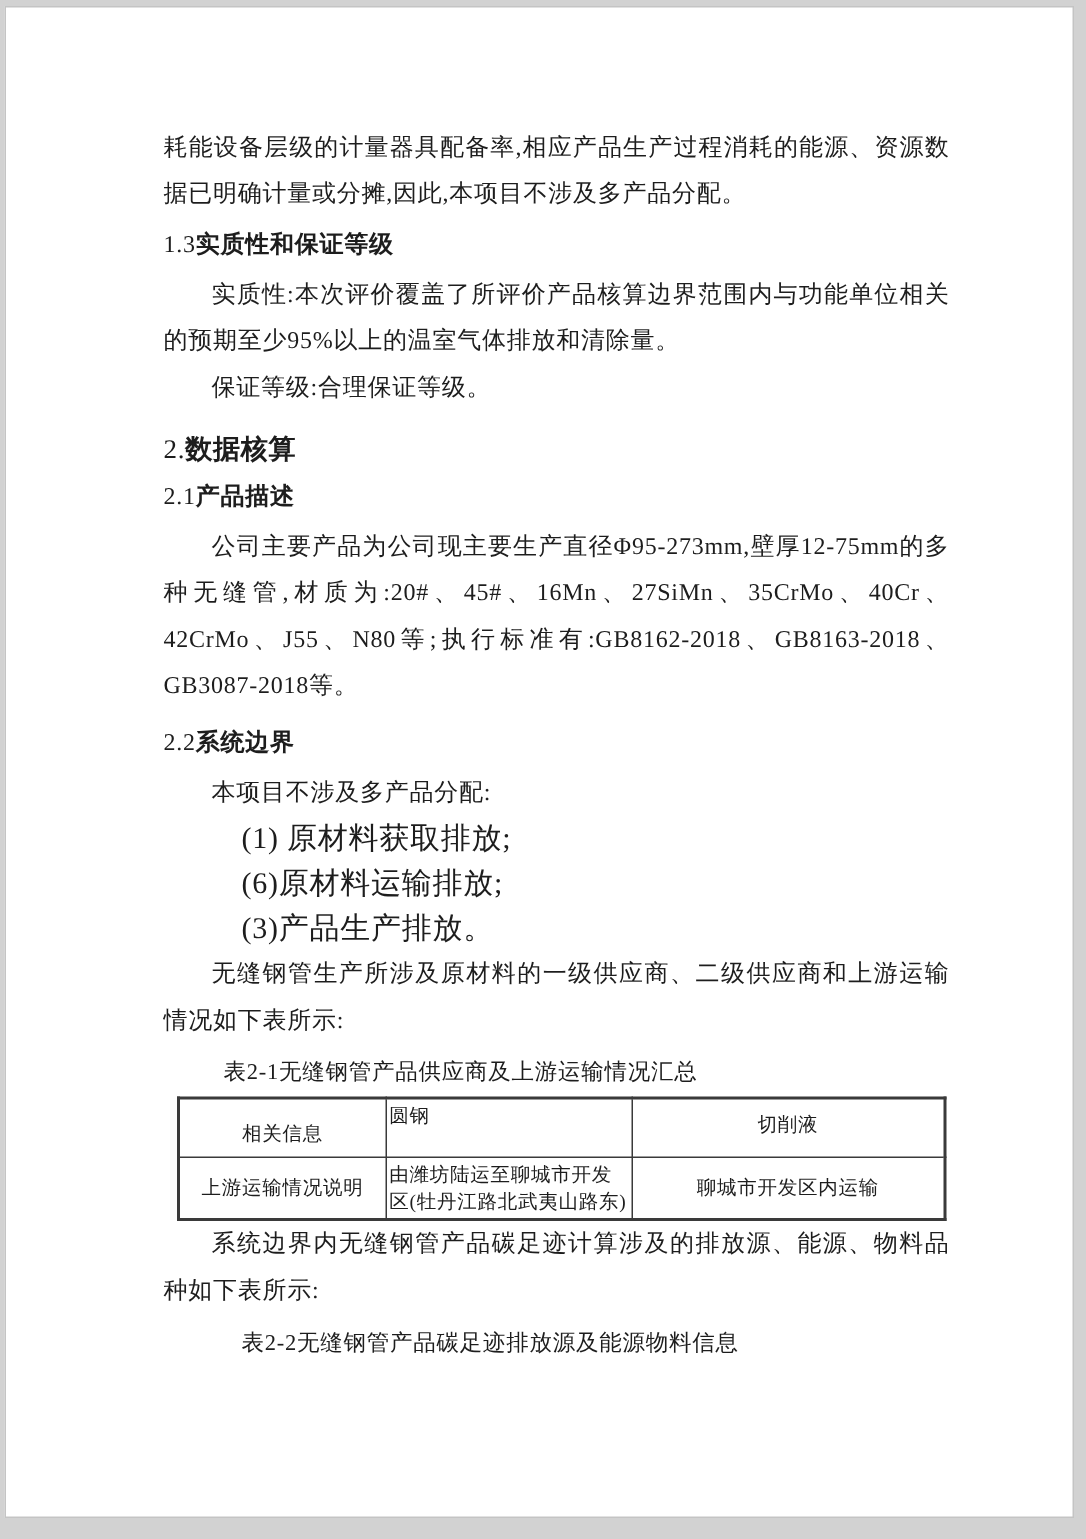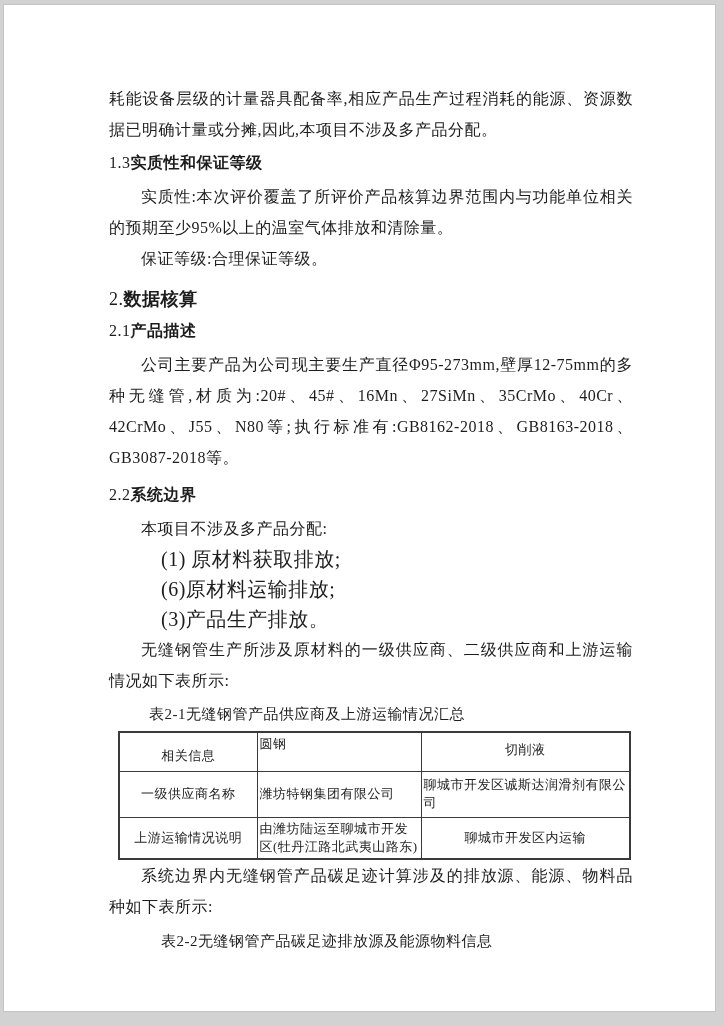--- a/index.html
+++ b/index.html
@@ -127,25 +127,20 @@
           <col class="c1">
           <col class="c2">
           <col class="c3">
         </colgroup>
       <tbody>
           <tr class="r1">
         <td class="label va-bottom">相关信息</td>
         <td class="left va-top">圆钢</td>
         <td class="center va-top" style="padding-top:8px;">切削液</td>
       </tr>
-      <tr class="r2">
-        <td class="label">一级供应商名称</td>
-        <td class="left">潍坊特钢集团有限公司</td>
-        <td class="left">聊城市开发区诚斯达润滑剂有限公司</td>
-      </tr>
       <tr class="r4">
         <td class="label">上游运输情况说明</td>
         <td class="left" style="line-height:18px;">由潍坊陆运至聊城市开发区(牡丹江路北武夷山路东)</td>
         <td class="center">聊城市开发区内运输</td>
       </tr>
     </tbody>
       </table>
 
     <p class="body-text indent spacer-before-emissions">系统边界内无缝钢管产品碳足迹计算涉及的排放源、能源、物料品种如下表所示:</p>
 

